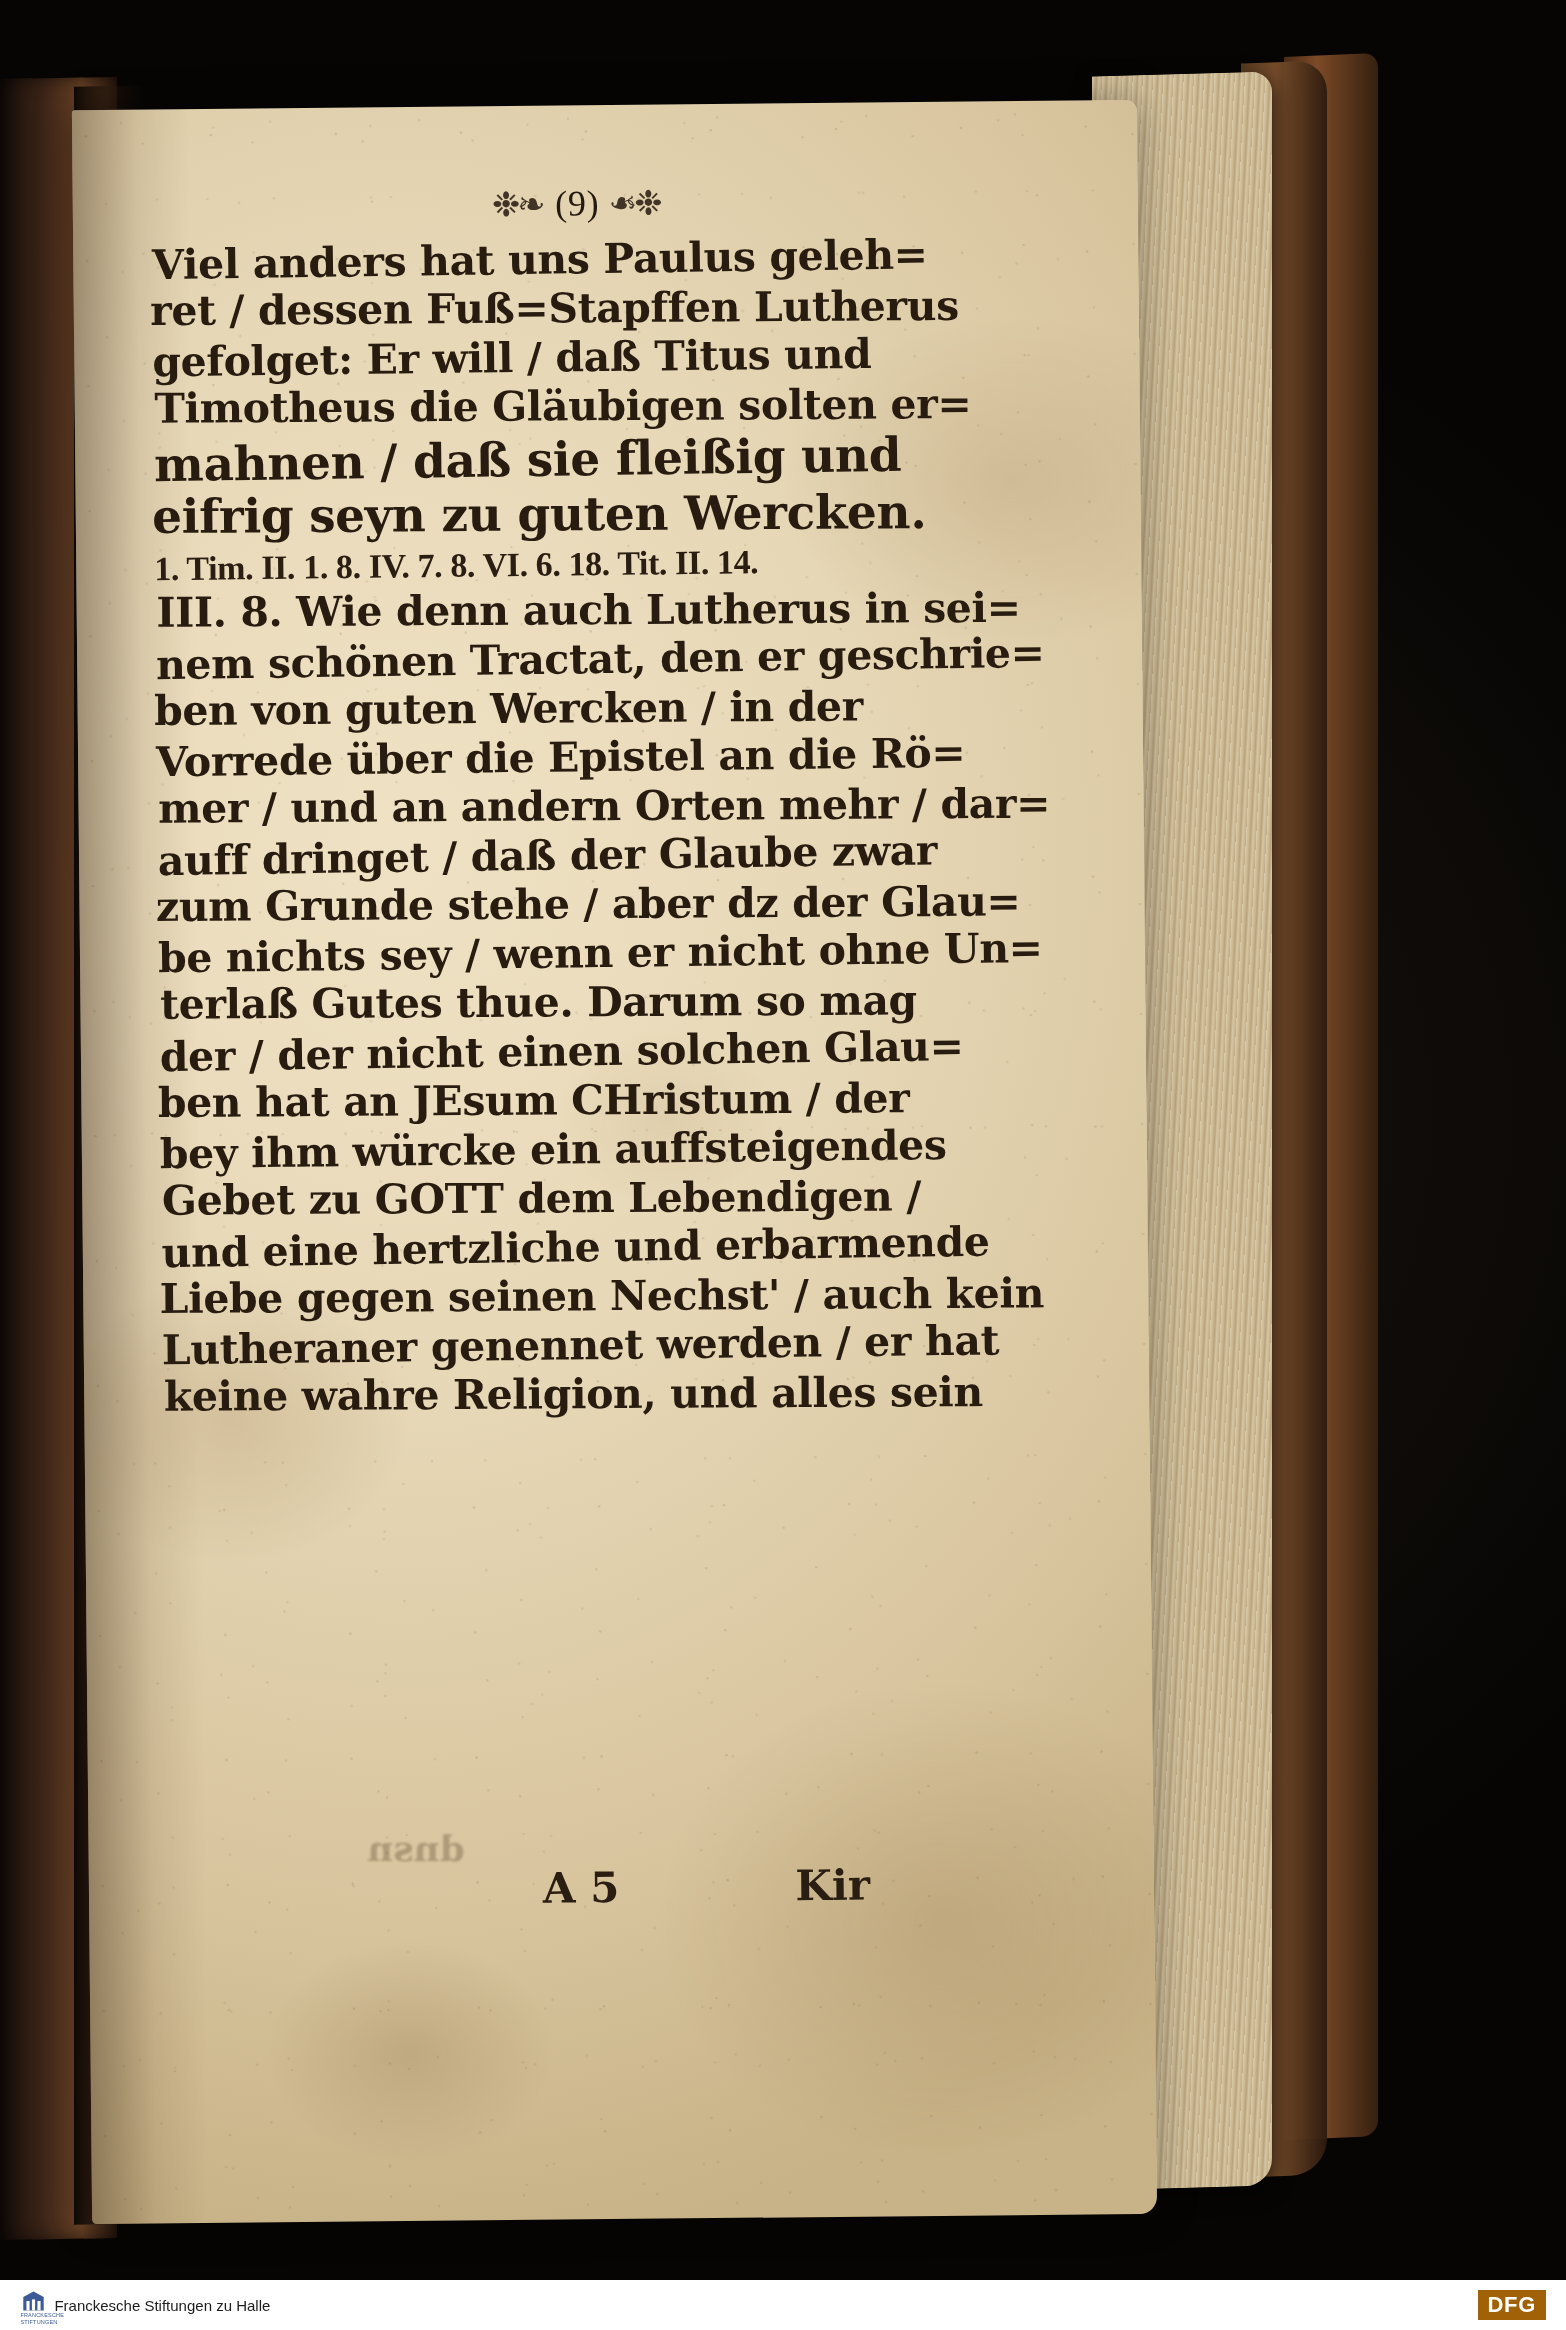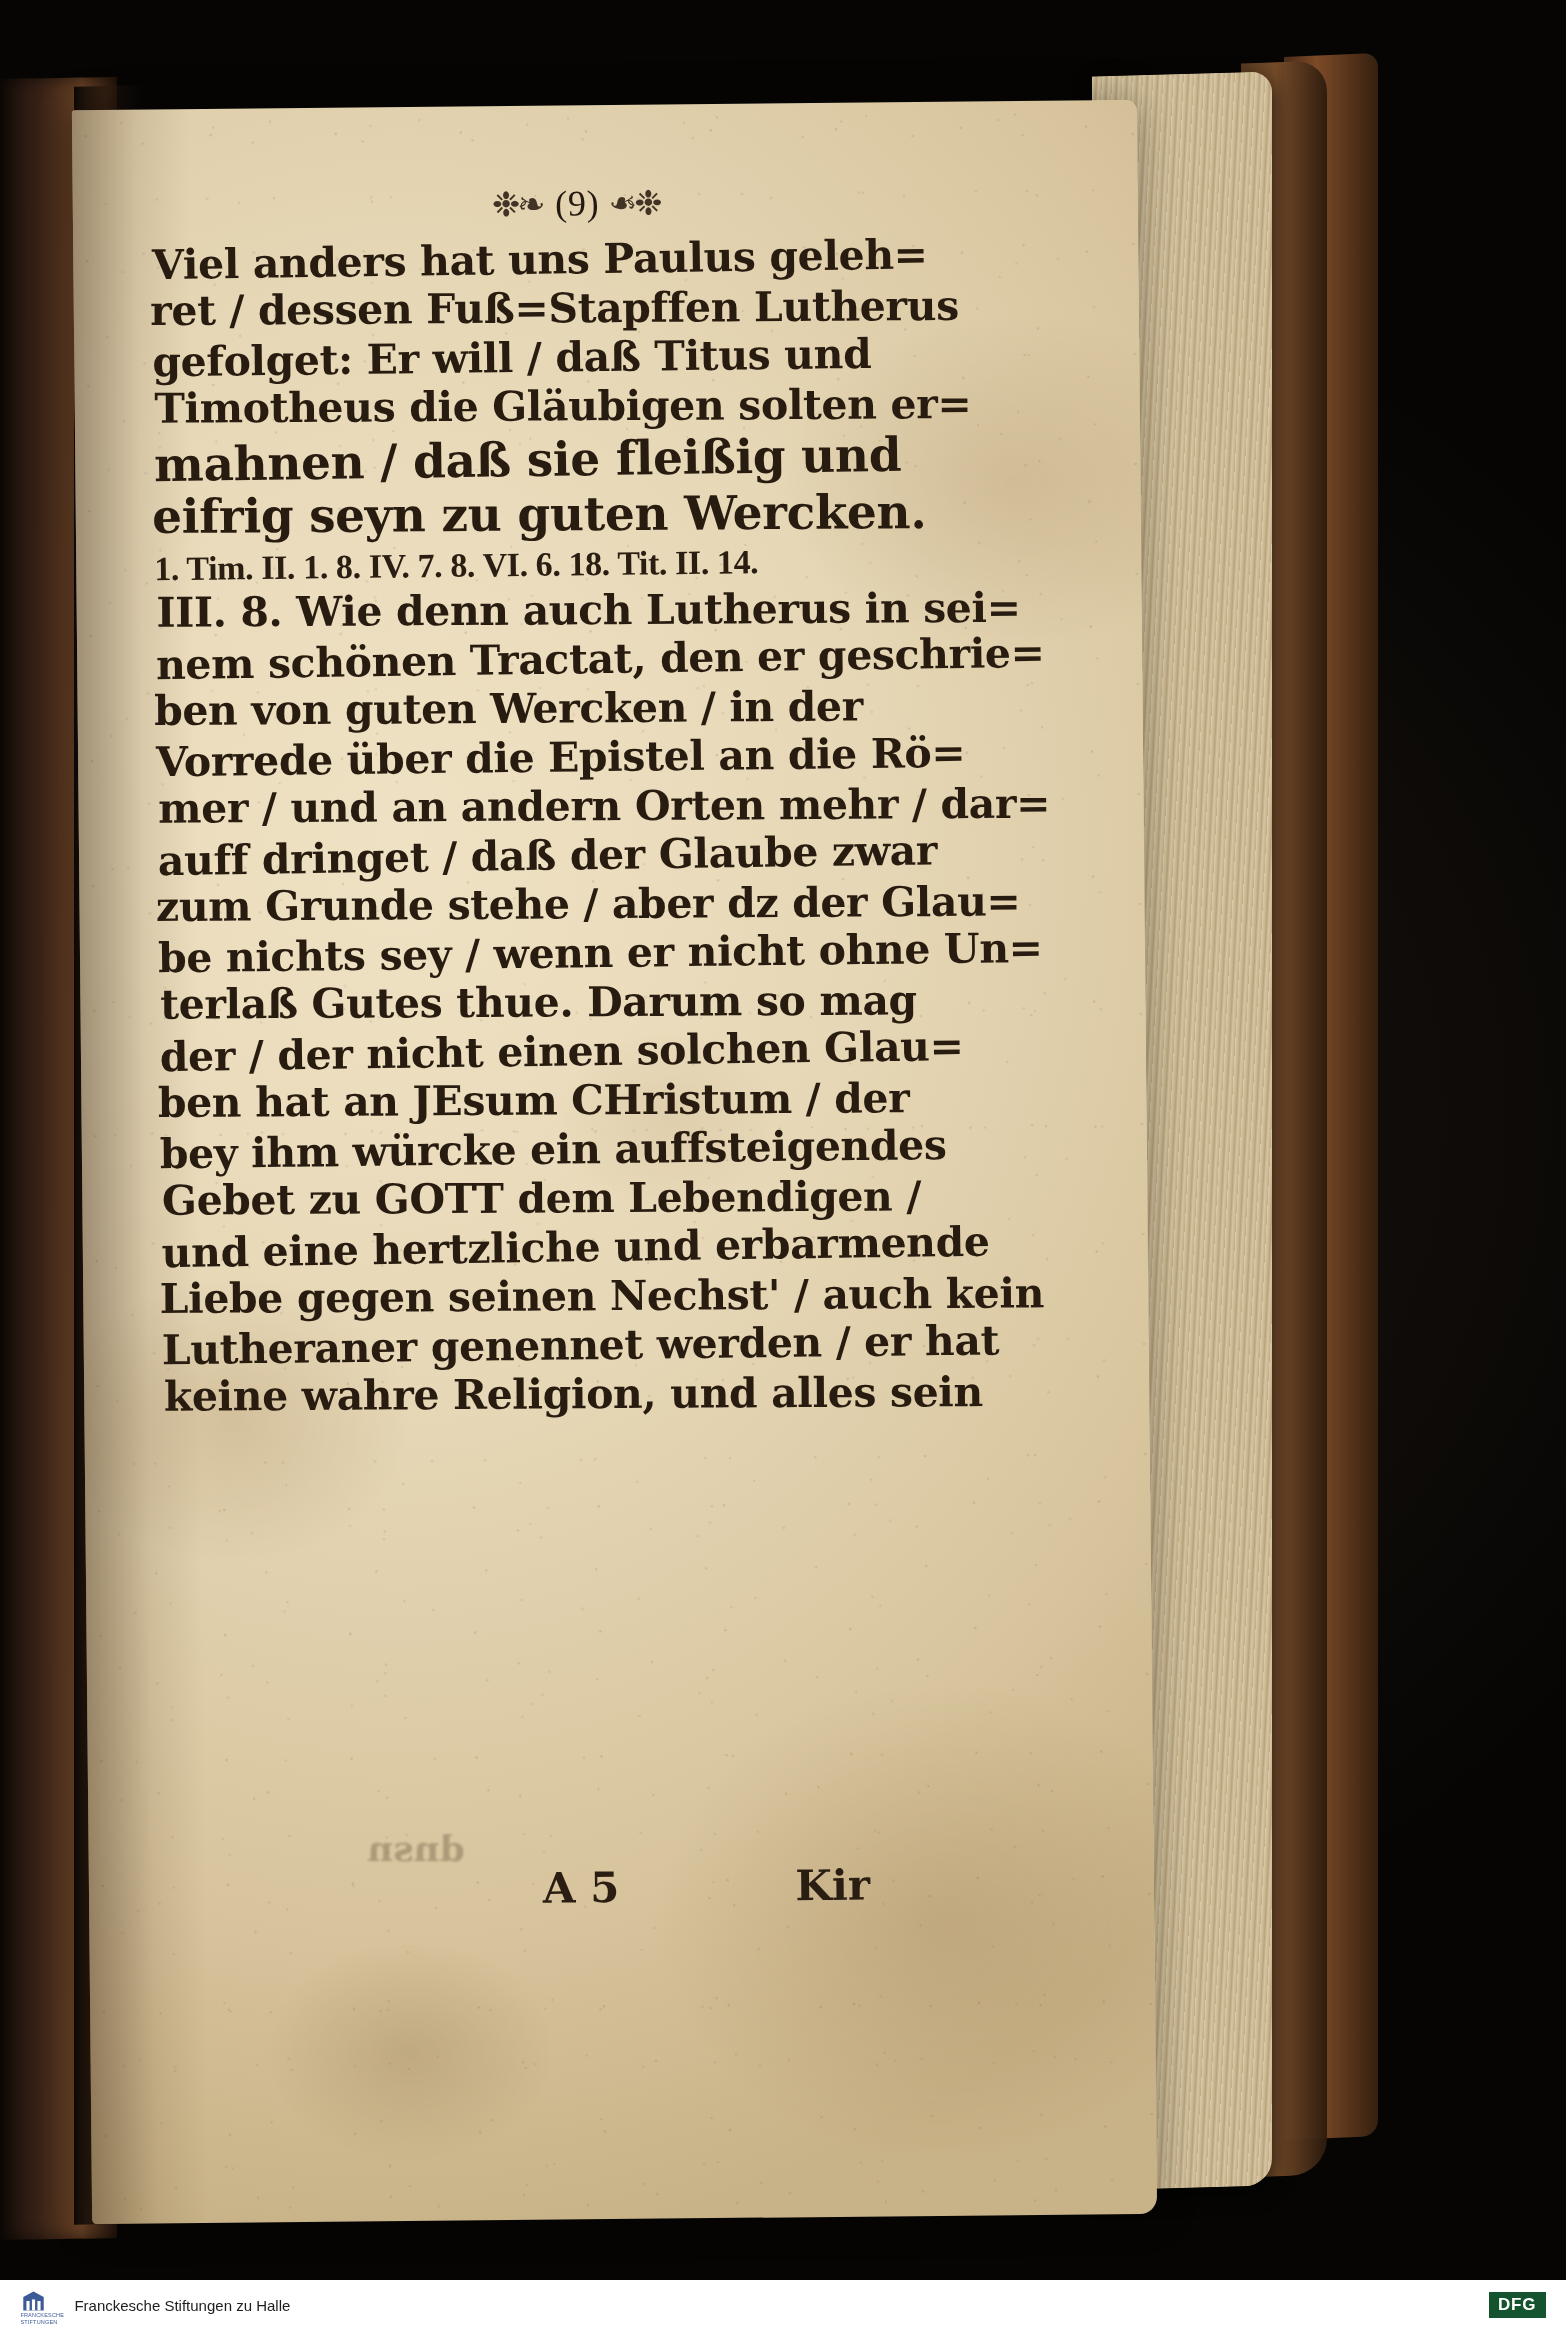--- a/index.html
+++ b/index.html
@@ -273,21 +273,21 @@
     background: #ffffff;
     display: flex;
     align-items: center;
     justify-content: space-between;
     padding: 0 20.4px;
     box-sizing: border-box;
   }
   .meta-left {
     display: flex;
     align-items: center;
-    gap: 27px;
+    gap: 7px;
   }
   .fs-logo {
     width: 27px;
     height: 31px;
     position: relative;
     flex: none;
   }
   .fs-logo svg { display: block; }
   .fs-logo-caption {
     font-family: "Liberation Sans", sans-serif;
@@ -297,25 +297,25 @@
     line-height: 6.3px;
     text-align: center;
     margin-top: 0.8px;
   }
   .meta-text {
     font-family: "Liberation Sans", sans-serif;
     font-size: 15px;
     color: #1d1d1d;
   }
   .dfg-badge {
-    background: #14532d;
+    background: #a16207;
     color: #ffffff;
     font-family: "Liberation Sans", sans-serif;
     font-weight: 700;
-    font-size: 17px;
+    font-size: 22px;
     letter-spacing: 0.8px;
     padding: 3.9px 9.4px 4.7px 9.4px;
     line-height: 1;
   }
 </style>
 </head>
 <body>
 
 <div id="scan-viewport">
 

